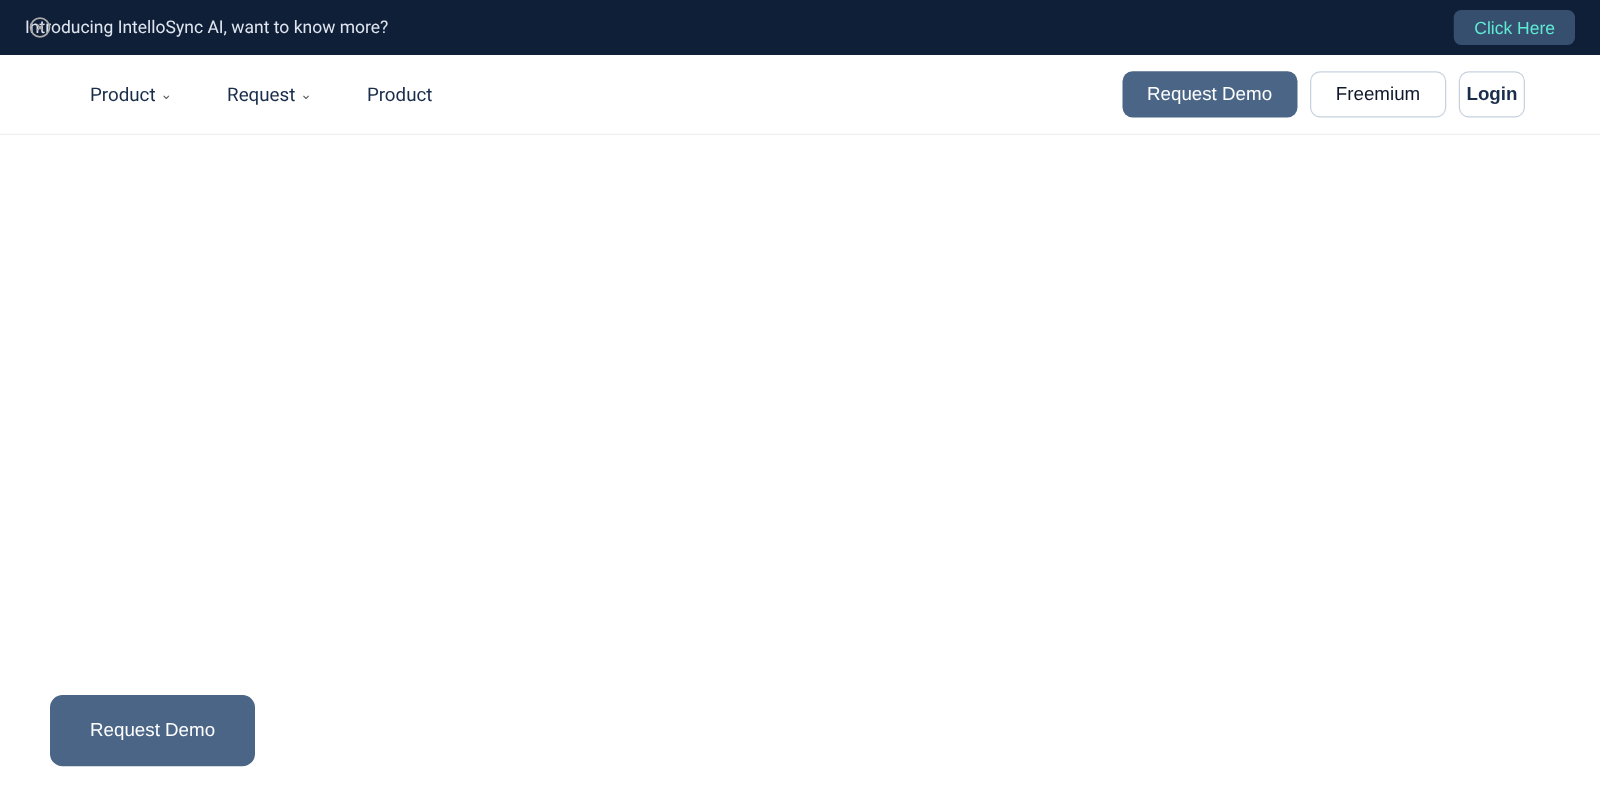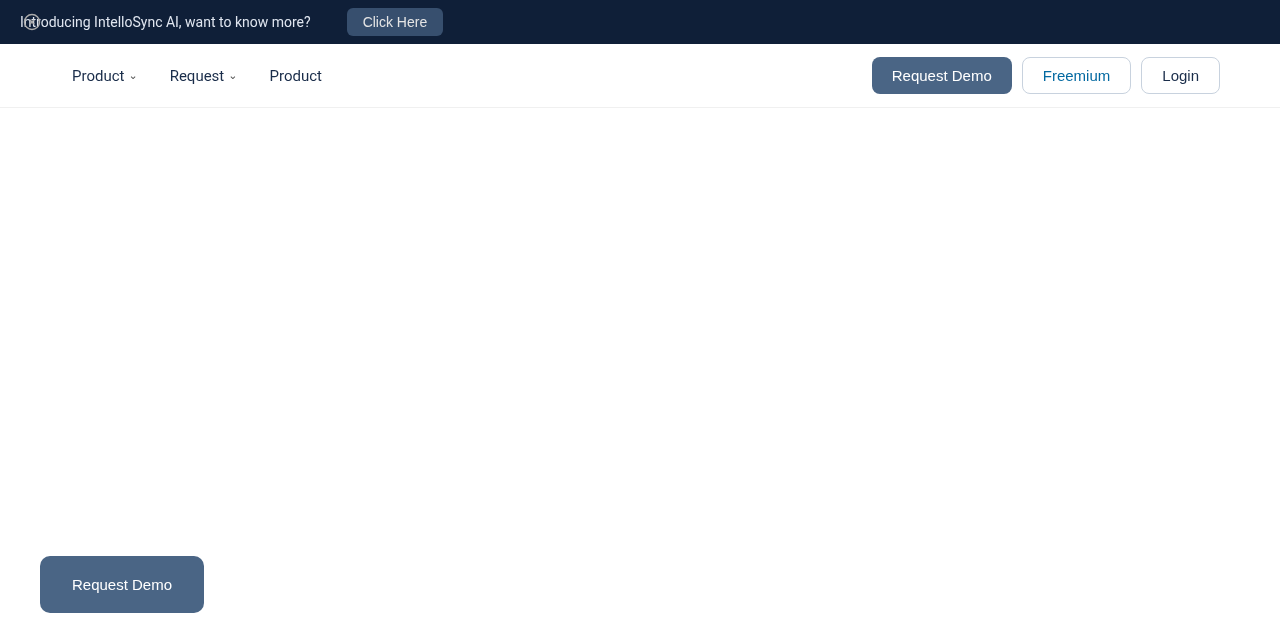--- a/index.html
+++ b/index.html
@@ -11,21 +11,21 @@
       overflow: hidden;
       background: #fff;
     }
 
     
     .announcement-bar {
       background: #0f1f38;
       color: #fff;
       display: flex;
       align-items: center;
-      justify-content: flex-start;
+      justify-content: space-between;
       padding: 0 20px;
       height: 44px;
       position: relative;
     }
 
     .announcement-close {
       position: absolute;
       left: 20px;
       display: flex;
       align-items: center;
@@ -42,21 +42,21 @@
     }
 
     .announcement-text {
       font-size: 14px;
       color: #e0e6f0;
       margin-right: 16px;
     }
 
     .announcement-cta {
       background: #374f6e;
-      color: #e5e5e5;
+      color: #5eead4;
       border: none;
       border-radius: 6px;
       padding: 6px 16px;
       font-size: 14px;
       cursor: pointer;
       font-weight: 500;
       white-space: nowrap;
       margin-left: 20px;
     }
 
@@ -67,21 +67,21 @@
       justify-content: space-between;
       padding: 0 60px;
       height: 64px;
       border-bottom: 1px solid #f0f0f0;
       background: #fff;
     }
 
     .nav-left {
       display: flex;
       align-items: center;
-      gap: 8px;
+      gap: 20px;
     }
 
     .nav-item {
       display: flex;
       align-items: center;
       gap: 4px;
       padding: 8px 12px;
       font-size: 15px;
       color: #1a2d4a;
       cursor: pointer;
@@ -109,38 +109,38 @@
       border: none;
       border-radius: 8px;
       padding: 10px 20px;
       font-size: 15px;
       cursor: pointer;
       font-weight: 500;
     }
 
     .btn-freemium {
       background: #fff;
-      color: #0369a1;
+      color: #0f172a;
       border: 1.5px solid #c8d2de;
       border-radius: 8px;
       padding: 9px 20px;
       font-size: 15px;
       cursor: pointer;
       font-weight: 400;
     }
 
     .btn-login {
       background: #fff;
       color: #1a2d4a;
       border: 1.5px solid #c8d2de;
       border-radius: 8px;
-      padding: 9px 20px;
-      font-size: 15px;
-      cursor: pointer;
-      font-weight: 400;
+      padding: 9px 5px;
+      font-size: 15px;
+      cursor: pointer;
+      font-weight: 700;
     }
 
     
     .main-content {
       flex: 1;
       height: calc(633px - 44px - 64px);
       background: #fff;
       position: relative;
     }
 

